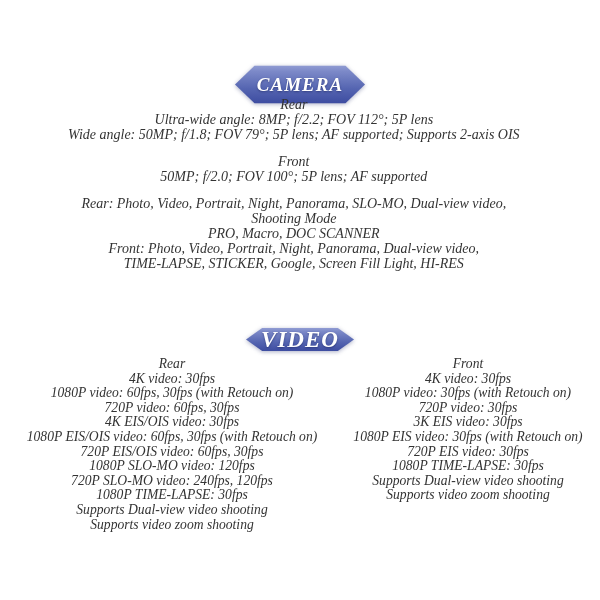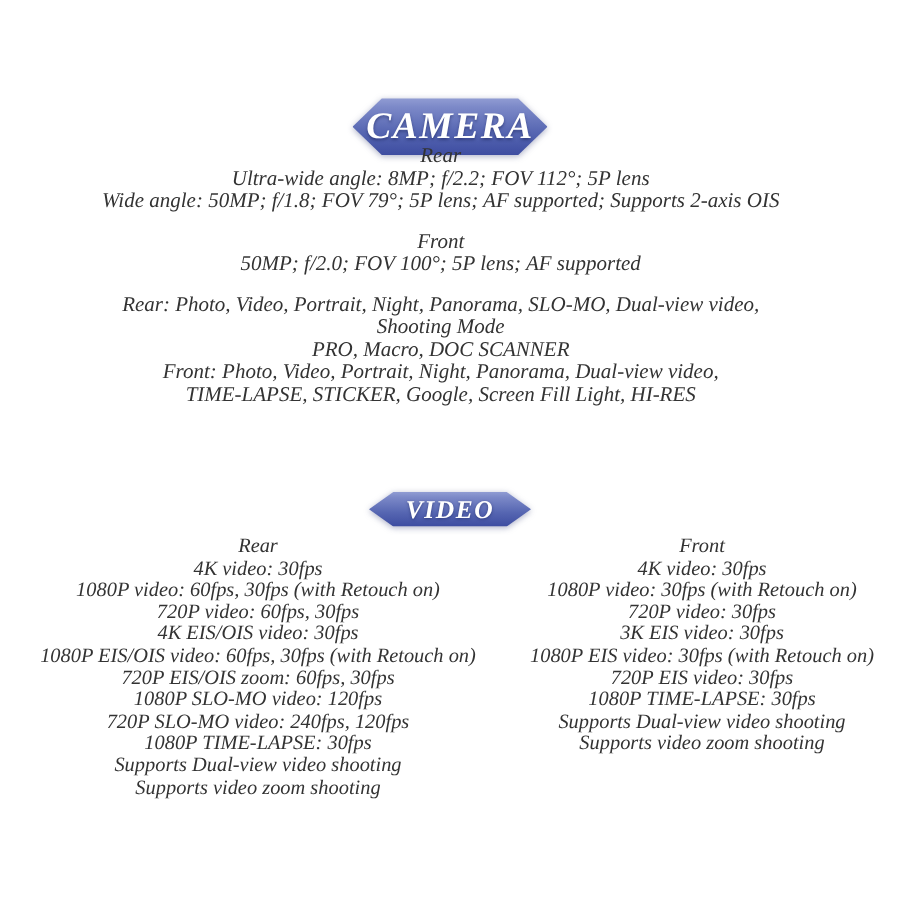--- a/index.html
+++ b/index.html
@@ -27,23 +27,23 @@
     clip-path: polygon(0 50%, 15% 4%, 85% 4%, 100% 50%, 85% 96%, 15% 96%);
     background: linear-gradient(180deg, #96a1d6 0%, #7c89c8 18%, #5565b1 60%, #3b4a9f 100%);
     color: #ffffff;
     display: flex; align-items: center; justify-content: center;
     font-weight: bold;
     font-style: italic;
     letter-spacing: 1px;
     text-shadow: 0 1px 2px rgba(25, 35, 90, 0.55);
   }
   .banner-camera-wrap { top: 64px; }
-  .banner-camera { width: 130px; height: 41px; font-size: 25px; }
+  .banner-camera { width: 130px; height: 41px; font-size: 19px; }
   .banner-video-wrap { top: 327px; }
-  .banner-video { width: 108px; height: 25px; font-size: 17px; }
+  .banner-video { width: 108px; height: 25px; font-size: 23px; }
 
   
   .camera-block {
     position: absolute; left: 68px; top: 97px;
     font-size: 14px; line-height: 15px;
     white-space: nowrap;
   }
   .spec-section { margin: 0 0 12px 0; }
   .spec-line { white-space: nowrap; text-align: center; }
 
@@ -96,21 +96,21 @@
     </div>
   </div>
 
   <div class="video-col video-col-rear">
     <div class="spec-line">Rear</div>
     <div class="spec-line">4K video: 30fps</div>
     <div class="spec-line">1080P video: 60fps, 30fps (with Retouch on)</div>
     <div class="spec-line">720P video: 60fps, 30fps</div>
     <div class="spec-line">4K EIS/OIS video: 30fps</div>
     <div class="spec-line">1080P EIS/OIS video: 60fps, 30fps (with Retouch on)</div>
-    <div class="spec-line">720P EIS/OIS zoom: 60fps, 30fps</div>
+    <div class="spec-line">720P EIS/OIS video: 60fps, 30fps</div>
     <div class="spec-line">1080P SLO-MO video: 120fps</div>
     <div class="spec-line">720P SLO-MO video: 240fps, 120fps</div>
     <div class="spec-line">1080P TIME-LAPSE: 30fps</div>
     <div class="spec-line">Supports Dual-view video shooting</div>
     <div class="spec-line">Supports video zoom shooting</div>
   </div>
 
   <div class="video-col video-col-front">
     <div class="spec-line">Front</div>
     <div class="spec-line">4K video: 30fps</div>

